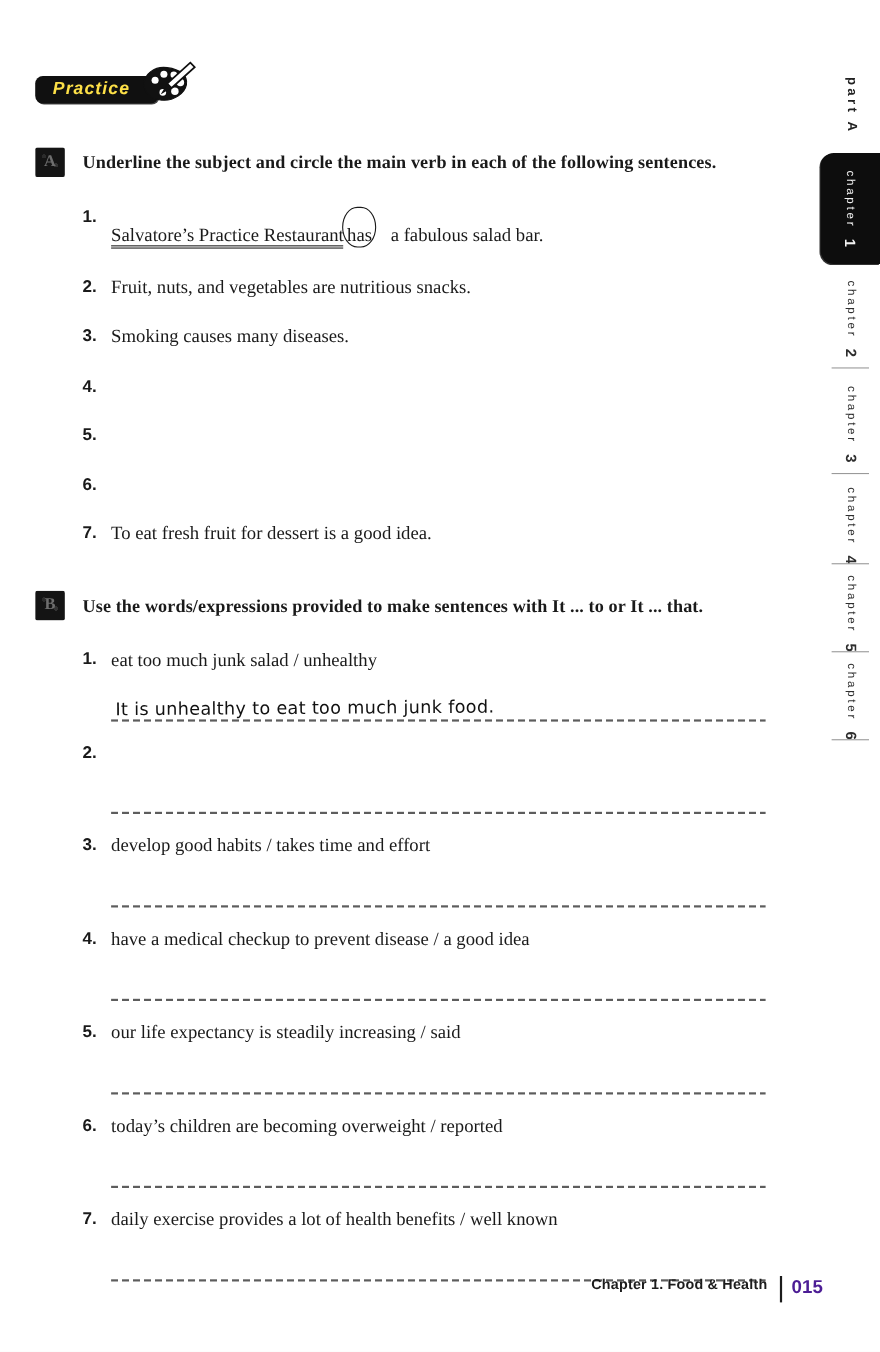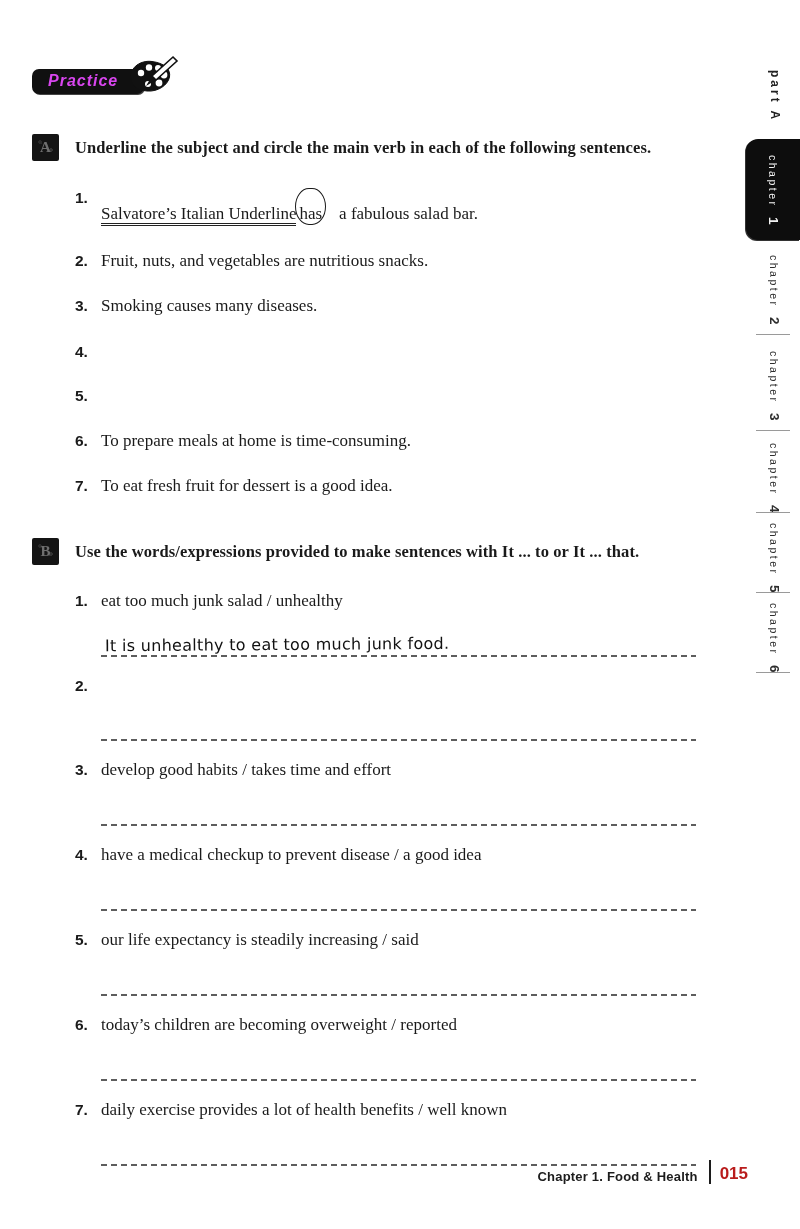--- a/index.html
+++ b/index.html
@@ -12,21 +12,21 @@
     color: #1a1a1a;
     overflow: hidden;
     margin: 0 auto;
   }
   .content { padding: 62px 76px 0 32px; }
 
   
   .badge-row { display: flex; align-items: center; height: 38px; }
   .practice-badge {
     background: #101010;
-    color: #d946ef;
+    color: #fde047;
     font-family: "Liberation Sans", sans-serif;
     font-weight: bold; font-style: italic;
     font-size: 16px; letter-spacing: 1px;
     padding: 3px 26px 4px 16px;
     border-radius: 7px;
     box-shadow: 1px 1px 0 #444;
   }
   .palette-icon { margin-left: -18px; margin-top: -6px; }
 
   
@@ -114,26 +114,26 @@
   .tab-plain { width: 40px; right: 6px; height: 80px; }
   .tab-plain .tab-label { color: #2e2e2e; }
   .ch-num { font-weight: bold; font-size: 13.5px; letter-spacing: 0; margin-top: 9px; }
   .rail-sep {
     position: absolute; right: 10px; width: 34px; height: 1px; background: #9a9a9a;
   }
 
   
   .footer {
     position: absolute; right: 52px; top: 1160px;
-    display: flex; align-items: flex-end;
+    display: flex; align-items: flex-start;
     font-family: "Liberation Sans", sans-serif;
   }
   .footer-chapter { font-size: 13px; font-weight: bold; color: #1c1c1c; letter-spacing: 0.2px; }
   .footer-divider { width: 2px; height: 24px; background: #1c1c1c; margin: 0 9px 0 11px; }
-  .footer-page { font-size: 17px; font-weight: bold; color: #b91c1c; }
+  .footer-page { font-size: 17px; font-weight: bold; color: #4c1d95; }
 </style>
 </head>
 <body>
 
 <div class="page">
   <div class="content">
 
     <div class="badge-row">
       <div class="practice-badge">Practice</div>
       <span class="palette-icon">
@@ -152,39 +152,38 @@
     </div>
 
     <div class="section-header">
       <div class="marker-box">A</div>
       <div class="instruction">Underline the subject and circle the main verb in each of the following sentences.</div>
     </div>
 
     <div class="a-list">
       <div class="a-item">
         <span class="item-num">1.</span>
-        <span class="item-text"><span class="underlined">Salvatore’s Italian Underline</span><span class="circled">has</span><span class="rest-text">a fabulous salad bar.</span></span>
+        <span class="item-text"><span class="underlined">Salvatore’s Practice Restaurant</span><span class="circled">has</span><span class="rest-text">a fabulous salad bar.</span></span>
       </div>
       <div class="a-item">
         <span class="item-num">2.</span>
         <span class="item-text">Fruit, nuts, and vegetables are nutritious snacks.</span>
       </div>
       <div class="a-item">
         <span class="item-num">3.</span>
         <span class="item-text">Smoking causes many diseases.</span>
       </div>
       <div class="a-item">
         <span class="item-num">4.</span>
       </div>
       <div class="a-item">
         <span class="item-num">5.</span>
       </div>
       <div class="a-item">
         <span class="item-num">6.</span>
-        <span class="item-text">To prepare meals at home is time-consuming.</span>
       </div>
       <div class="a-item">
         <span class="item-num">7.</span>
         <span class="item-text">To eat fresh fruit for dessert is a good idea.</span>
       </div>
     </div>
 
     <div class="section-header" style="margin-top:42px;">
       <div class="marker-box">B</div>
       <div class="instruction">Use the words/expressions provided to make sentences with It ... to or It ... that.</div>

